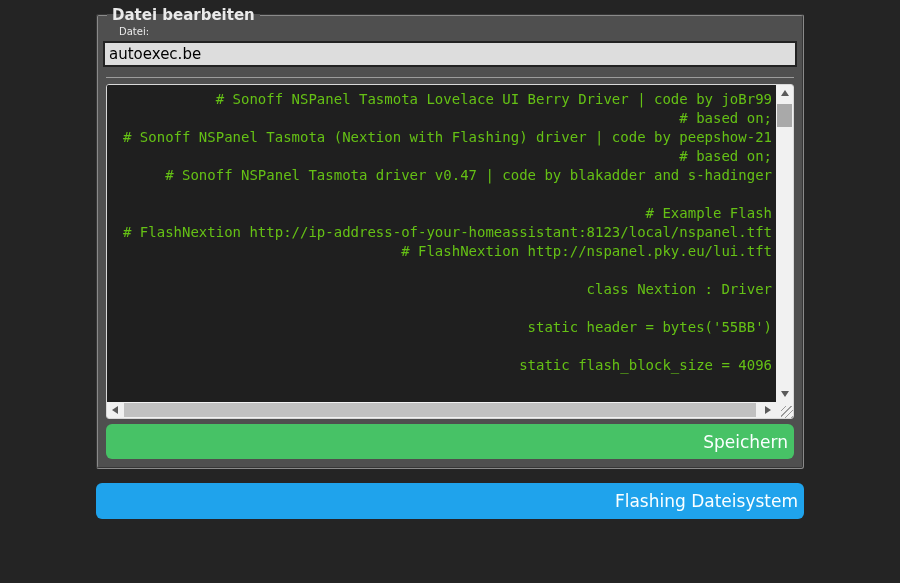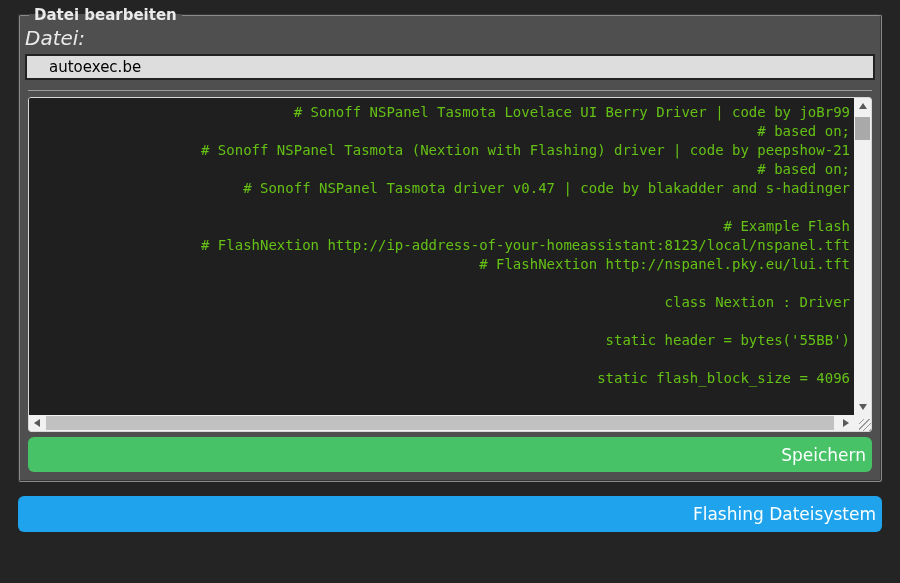--- a/index.html
+++ b/index.html
@@ -3,54 +3,53 @@
 <meta charset="utf-8">
 <style>
   html, body {
     margin: 0; padding: 0;
     width: 900px; height: 583px;
     overflow: hidden;
     background: #242424;
     font-family: "DejaVu Sans", "Liberation Sans", sans-serif;
   }
   .wrap {
-    width: 864px;
+    width: 708px;
     margin: 0 auto;
     padding-top: 6px;
     color: #eaeaea;
   }
   fieldset.editbox {
     border: 2px groove #8a8a8a;
     border-radius: 3px;
     background: #4f4f4f;
     margin: 0; padding: 0 5px 4px 5px;
   }
   legend.boxtitle {
     font-weight: bold;
     font-size: 15px;
     color: #eaeaea;
     padding: 0 5px;
     margin-left: 4px;
   }
   .filelabel {
-    font-size: 20px;
-    margin: 2px 1px 4px 0;
-    font-style: italic;
+    font-size: 10px;
+    margin: 2px 1px 4px 16px;
   }
   input.fileinput {
     display: block;
     width: 100%;
     box-sizing: border-box;
     height: 26px;
     background: #dddddd;
     color: #000000;
     border: 2px solid #222222;
     font-family: "DejaVu Sans", "Liberation Sans", sans-serif;
     font-size: 15px;
-    padding: 0 22px;
+    padding: 0 4px;
   }
   hr.divider {
     border: 0;
     border-top: 1px solid #9c9c9c;
     margin: 10px 3px 6px 3px;
   }
   .editor {
     position: relative;
     height: 333px;
     margin: 0 3px;

